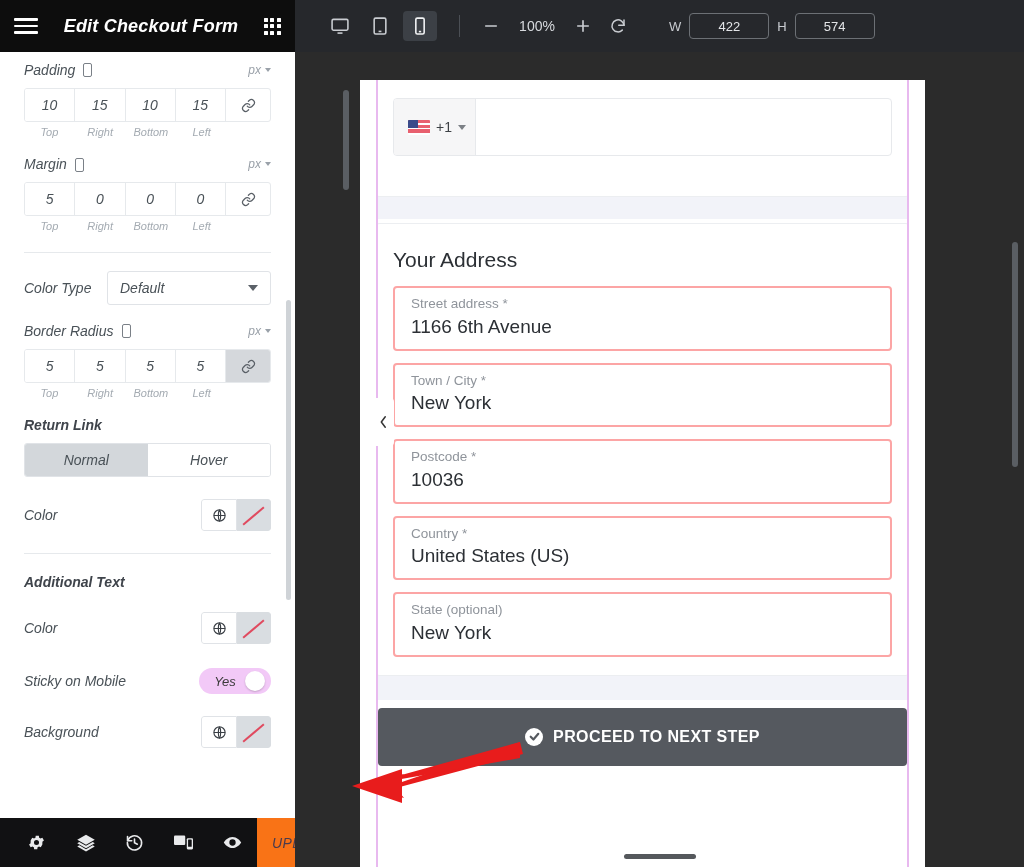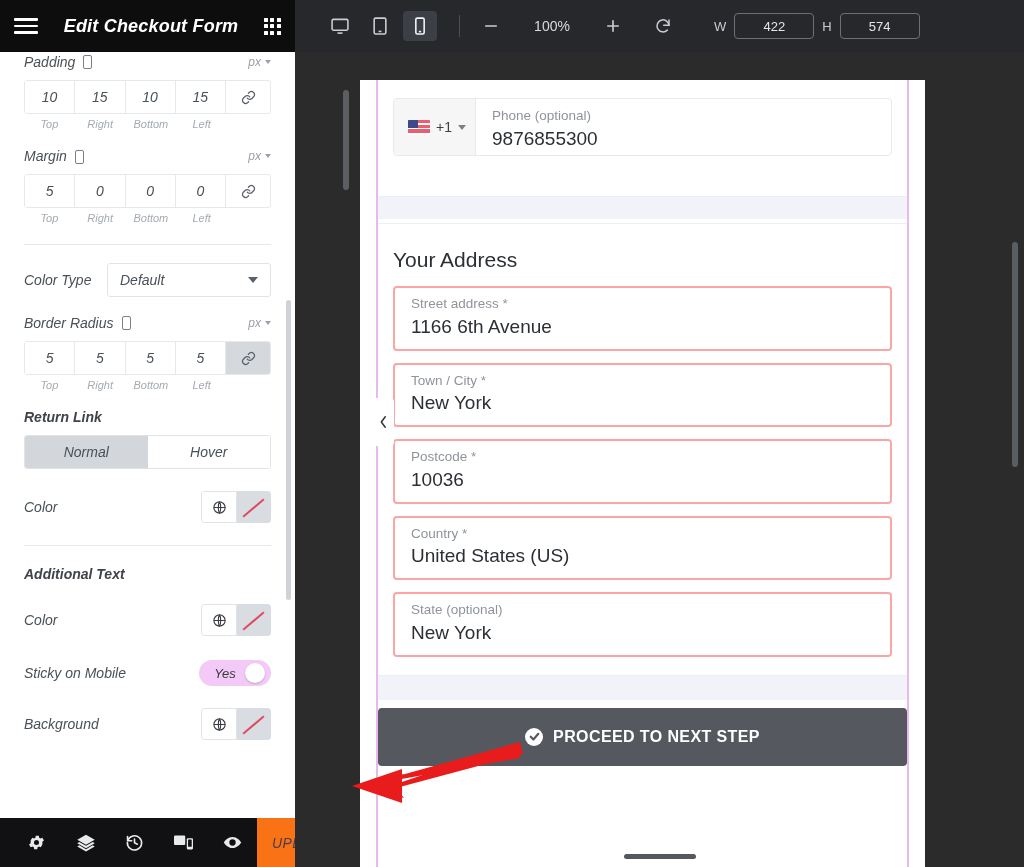--- a/index.html
+++ b/index.html
@@ -100,21 +100,21 @@
 
   
   .preview { position:relative; flex:1 1 auto; background:#2b2b2b; display:flex; flex-direction:column; }
   .preview-toolbar {
     height:52px; flex:0 0 52px; background:#26282c; display:flex; align-items:center;
     padding-left:28px; gap:0; color:#c9ccd1;
   }
   .dev-btn { width:34px; height:30px; display:flex; align-items:center; justify-content:center; border-radius:4px; cursor:pointer; margin-right:6px;}
   .dev-btn.active { background:#3c4046; }
   .tool-divider { width:1px; height:22px; background:#4b4f55; margin:0 22px 0 16px; }
-  .zoom-grp { display:flex; align-items:center; gap:32px; }
+  .zoom-grp { display:flex; align-items:center; gap:17px; }
   .zoom-val { font-size:14px; color:#d7dадf; color:#d7dade; min-width:40px; text-align:center; }
   .icon-btn { cursor:pointer; display:flex; align-items:center; justify-content:center; }
   .dim-grp { display:flex; align-items:center; gap:8px; margin-left:42px; }
   .dim-grp label { font-size:13px; color:#c9ccd1; }
   .dim-input {
     width:80px; height:26px; border:1px solid #6c7075; border-radius:4px; background:transparent;
     color:#e3e5e8; font-size:13px; text-align:center; font-family:"Liberation Sans",sans-serif;
     display:flex; align-items:center; justify-content:center;
   }
 
@@ -188,21 +188,21 @@
           <i></i>
           <i></i>
           <i></i>
           <i></i>
       </div>
     </div>
 
     <div class="panel-body">
       <div class="panel-scroll">
 
-        <div style="padding-top:2px;">
+        <div style="padding-top:2px;margin-top:8px;">
           <div class="ctl-row">
             <div style="display:flex;align-items:center;">
               <span class="ctl-label">Padding</span>
               <span class="device-icon"></span>
             </div>
             <div class="unit">
               <span>px</span>
               <span class="caret"></span>
             </div>
           </div>
@@ -476,24 +476,20 @@
           <div class="pink-edge"></div>
           <div class="pink-edge right"></div>
 
           <div class="wc-card" style="margin-top:0;padding:18px 16px 40px;border-top:none;">
             <div class="phone-row">
               <div class="flag-box">
                 <span class="flag"></span>
                 <span class="cc">+1</span>
                 <span class="cc-caret"></span>
               </div>
-              <div class="field-text">
-                <div class="f-label">Phone (optional)</div>
-                <div class="f-value">9876855300</div>
-              </div>
             </div>
           </div>
 
           <div style="height:22px;background:#f2f3f9;margin:0 18px;"></div>
 
           <div class="wc-card" style="margin-top:4px;padding:24px 16px 18px;">
             <div class="addr-h">Your Address</div>
 
             <div class="addr-field">
               <div class="f-label">Street address *</div>

